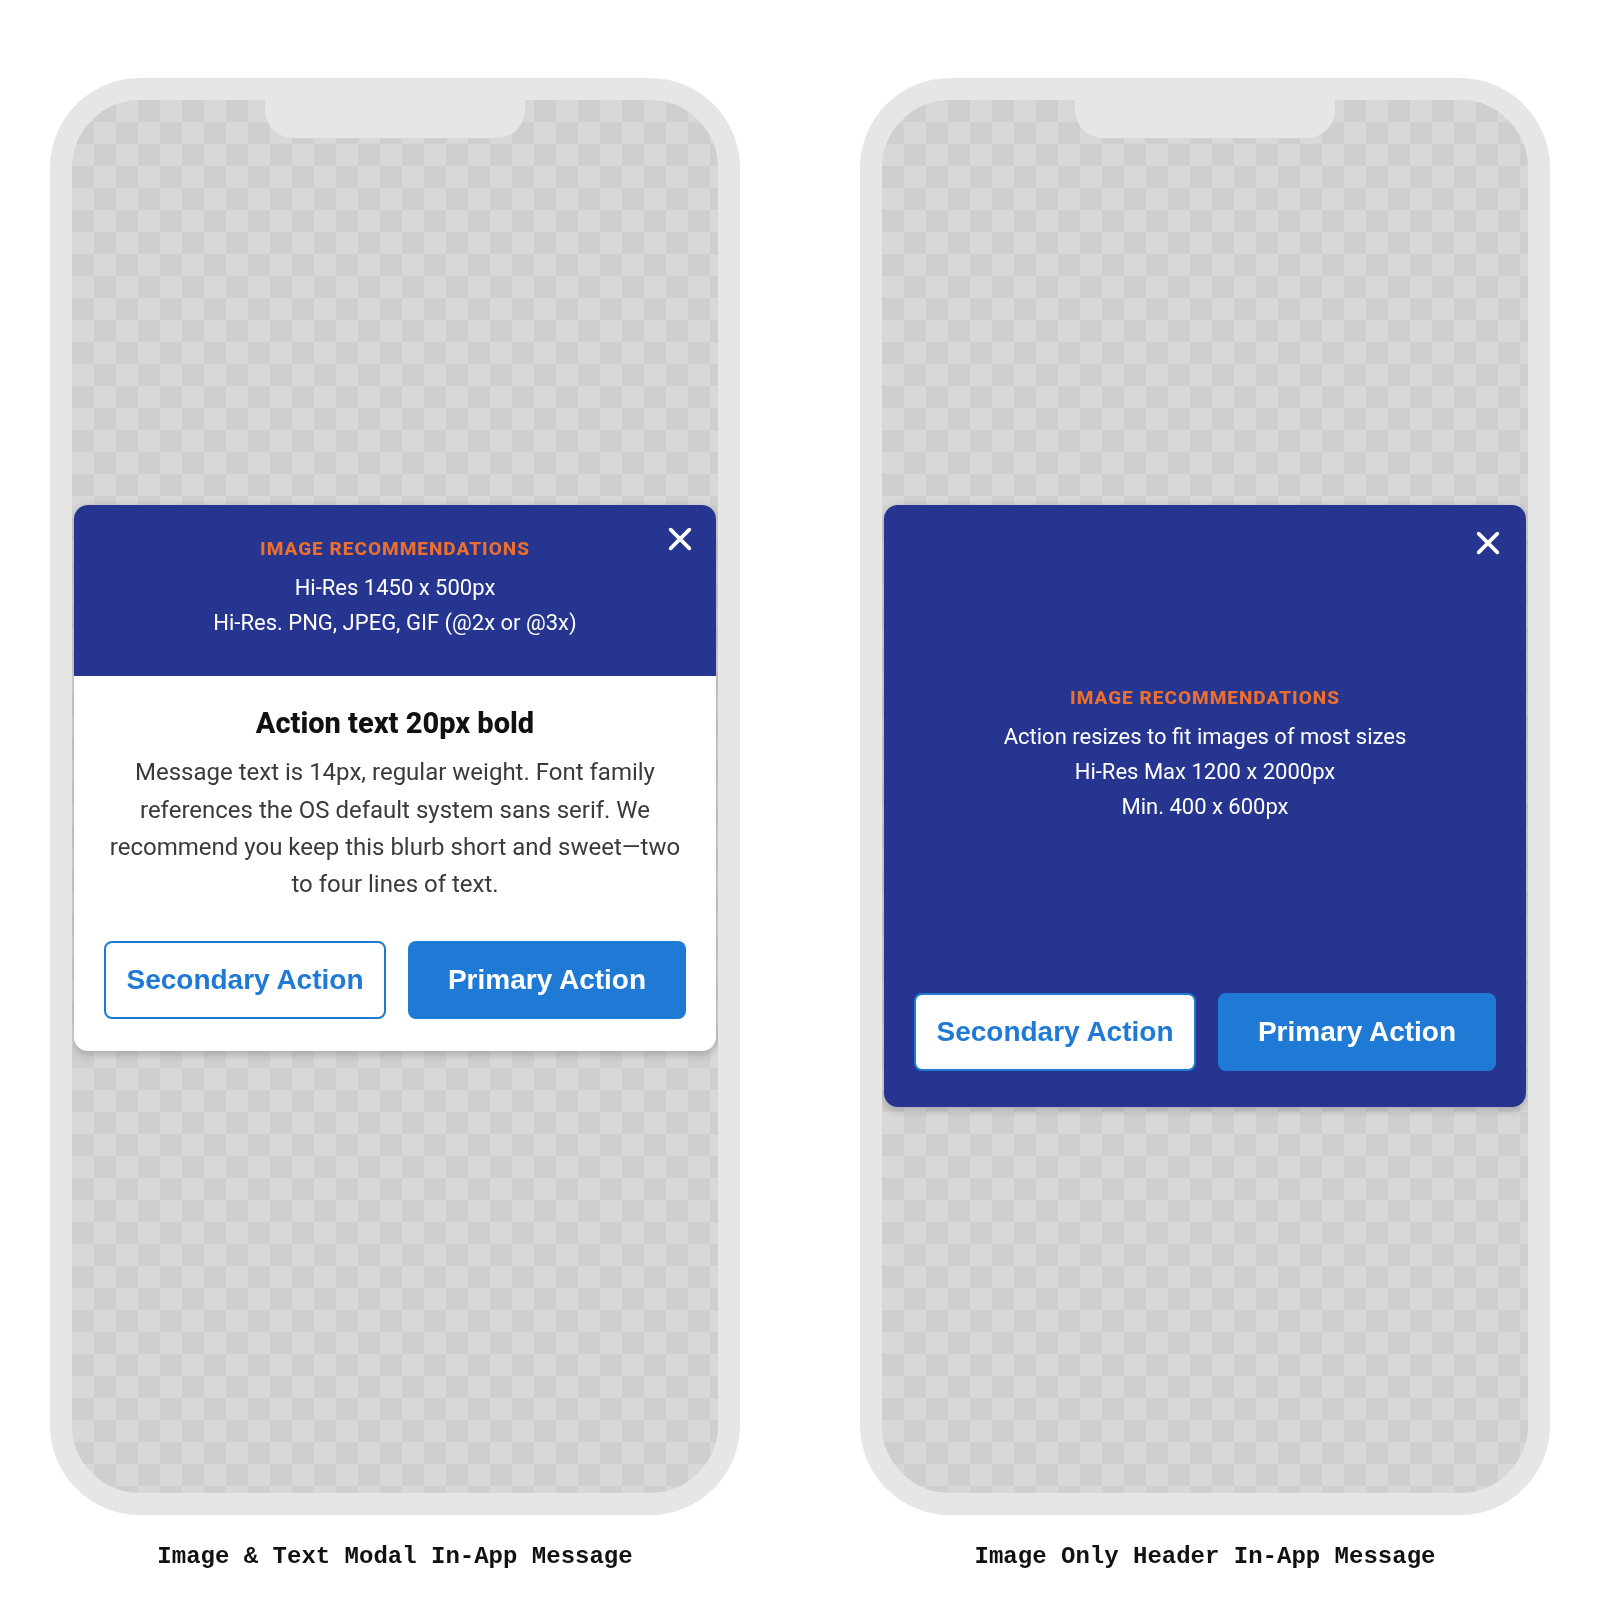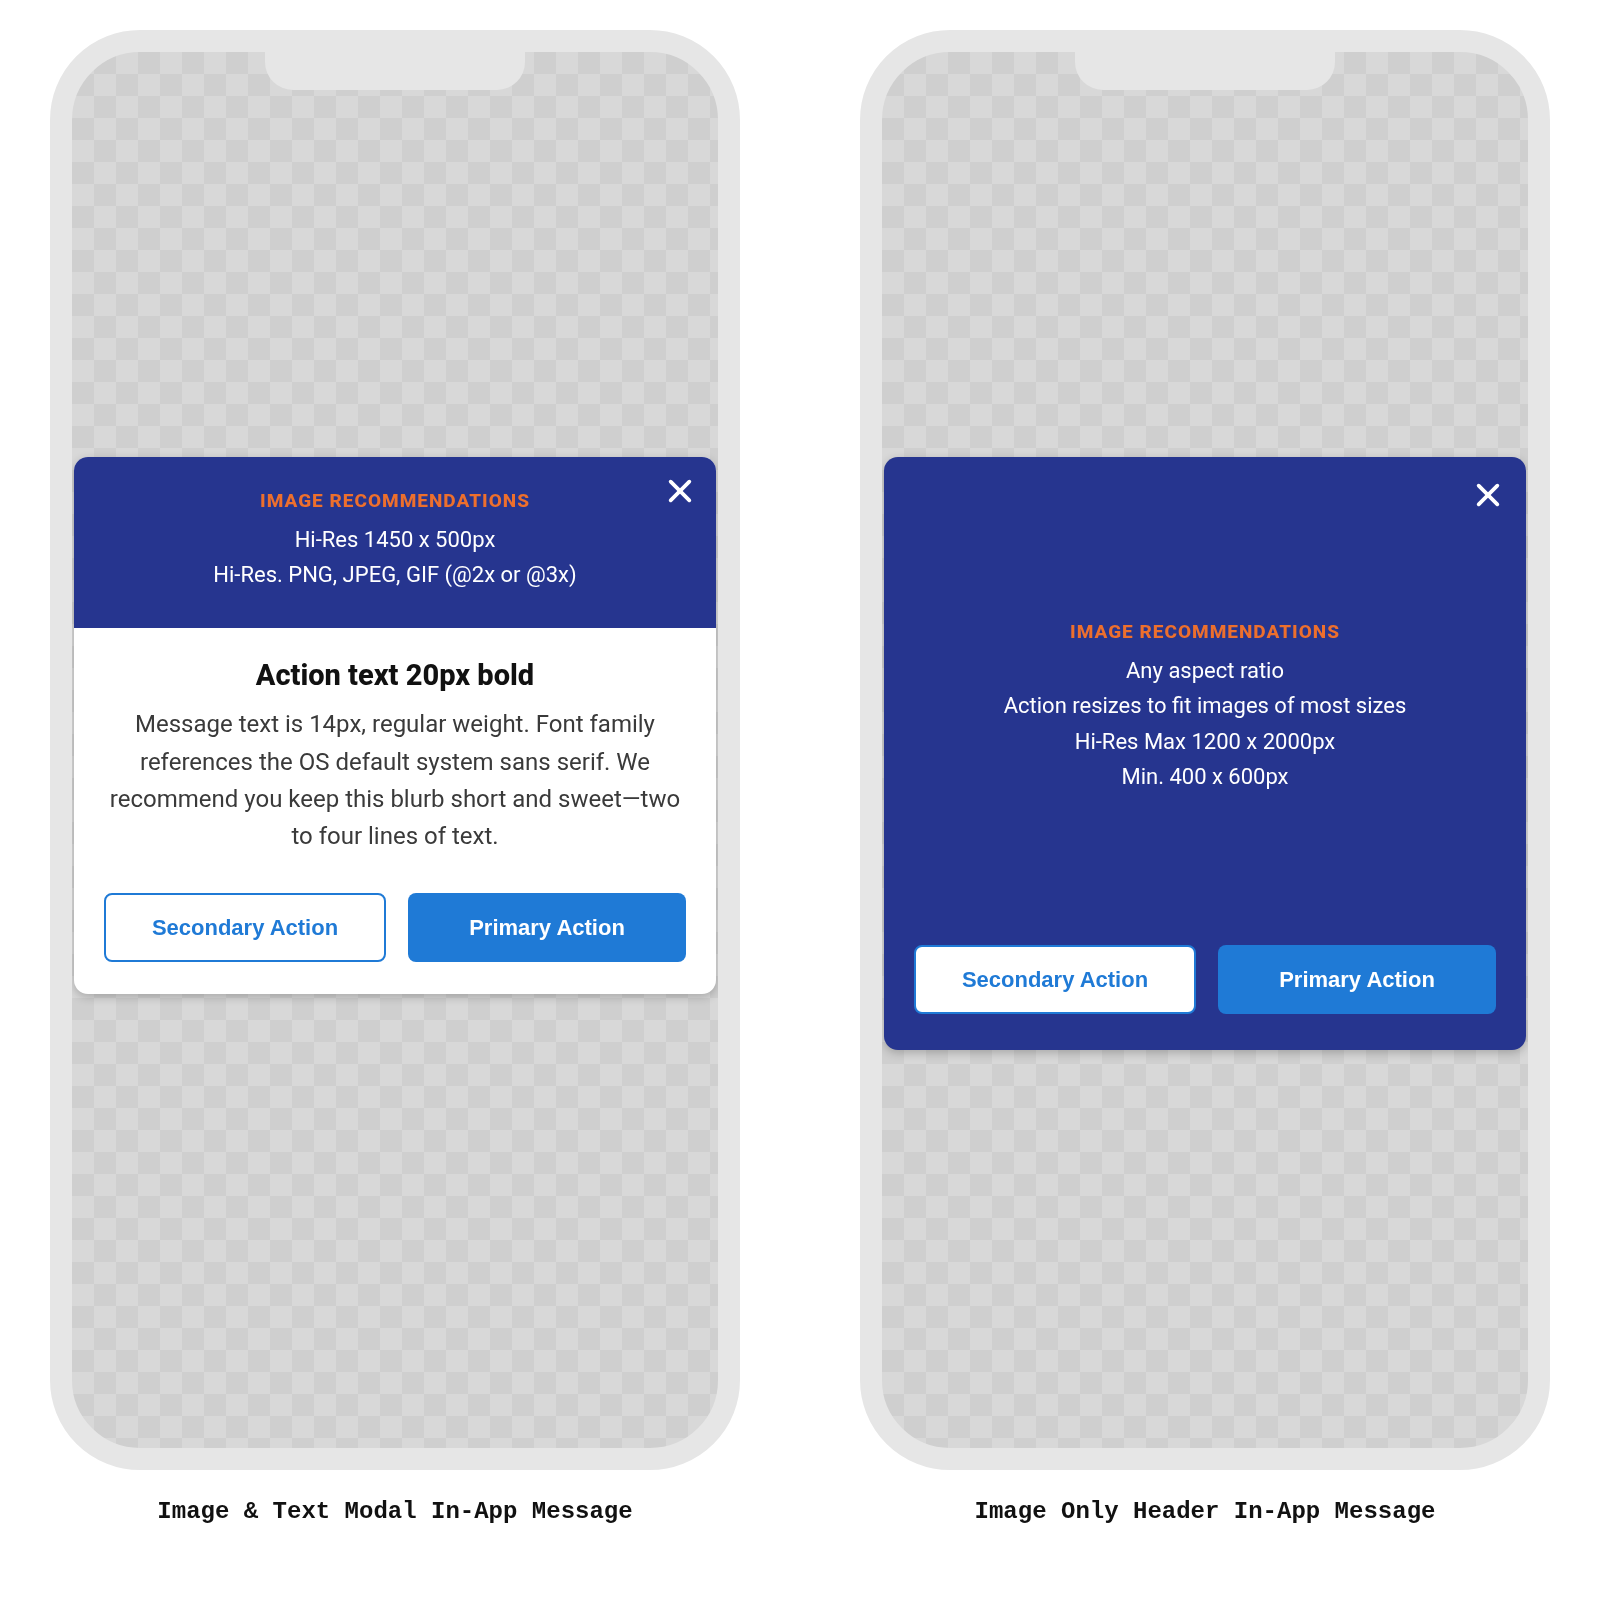--- a/index.html
+++ b/index.html
@@ -26,20 +26,21 @@
     position: relative;
     overflow: hidden;
     background-color: #d8d8d8;
     background-image:
       linear-gradient(45deg, #cfcfcf 25%, transparent 25%),
       linear-gradient(-45deg, #cfcfcf 25%, transparent 25%),
       linear-gradient(45deg, transparent 75%, #cfcfcf 75%),
       linear-gradient(-45deg, transparent 75%, #cfcfcf 75%);
     background-size: 44px 44px;
     background-position: 0 0, 0 22px, 22px -22px, -22px 0;
+    margin-top: 48px;
   }
   .notch {
     position: absolute;
     top: -2px;
     left: 50%;
     transform: translateX(-50%);
     width: 260px;
     height: 40px;
     background: #e6e6e6;
     border-bottom-left-radius: 28px;
@@ -120,26 +121,26 @@
     padding: 0 4px;
   }
   .button-row {
     display: flex;
     gap: 22px;
     padding: 28px 30px 32px 30px;
   }
   .modal-b .button-row { padding: 28px 30px 8px 30px; }
   .btn {
     flex: 1;
-    height: 69px;
+    height: 78px;
     border-radius: 8px;
     display: flex;
     align-items: center;
     justify-content: center;
-    font-size: 22px;
+    font-size: 28px;
     font-weight: 700;
     cursor: pointer;
     border: none;
   }
   .btn-secondary {
     background: #ffffff;
     color: #1f7ad6;
     border: 2px solid #1f7ad6;
   }
   .btn-primary {
@@ -193,21 +194,20 @@
 
     <div class="modal modal-b">
       <div class="close-btn" style="top:20px;right:20px;">
         <svg viewBox="0 0 24 24">
           <line x1="4" y1="4" x2="20" y2="20"></line>
           <line x1="20" y1="4" x2="4" y2="20"></line>
         </svg>
       </div>
       <div class="hero hero-b">
         <div class="reco-title">IMAGE RECOMMENDATIONS</div>
-        <div class="hero-line">Any aspect ratio</div>
         <div class="hero-line">Action resizes to fit images of most sizes</div>
         <div class="hero-line">Hi-Res Max 1200 x 2000px</div>
         <div class="hero-line">Min. 400 x 600px</div>
       </div>
       <div class="button-row">
         <button class="btn btn-secondary">Secondary Action</button>
         <button class="btn btn-primary">Primary Action</button>
       </div>
     </div>
   </div>

